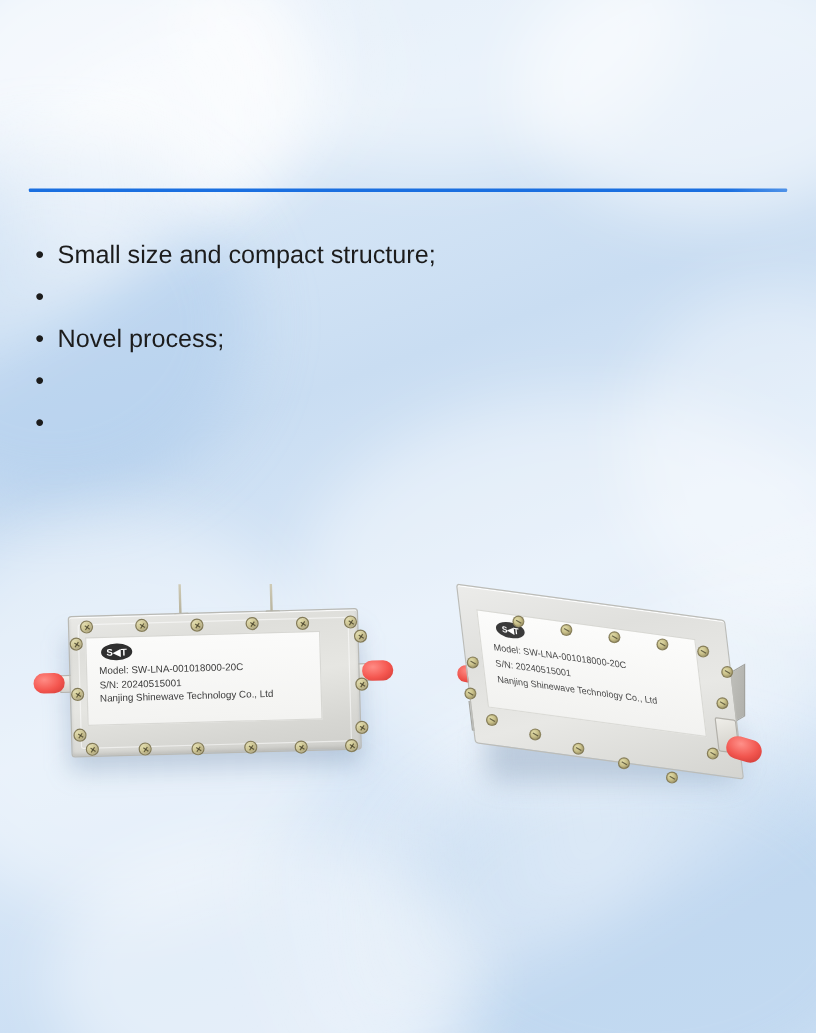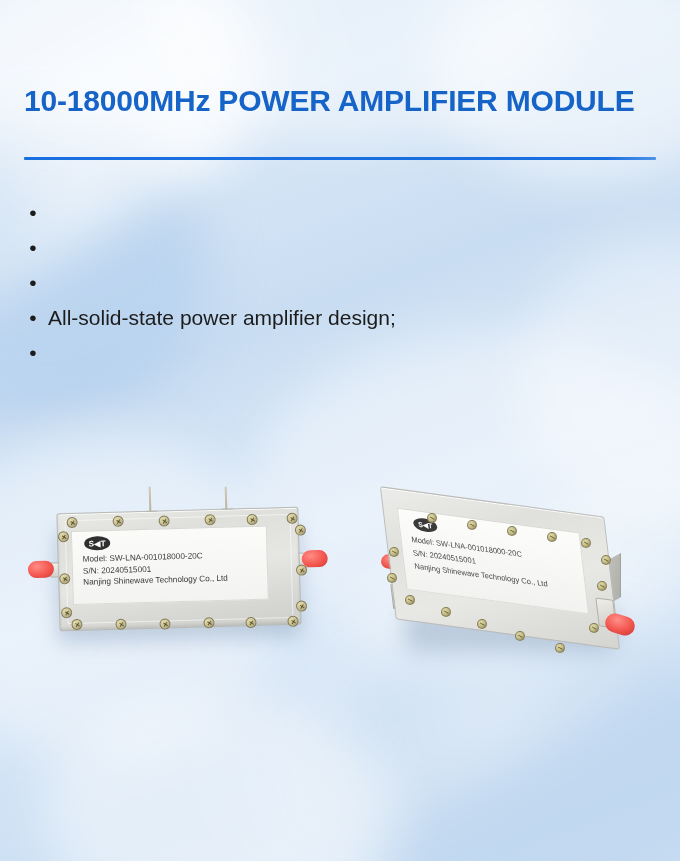--- a/index.html
+++ b/index.html
@@ -211,36 +211,36 @@
   <div class="cloud c3"></div>
   <div class="cloud c4"></div>
   <div class="cloud c5"></div>
   <div class="cloud c6"></div>
   <div class="cloud c7"></div>
   <div class="cloud c8"></div>
   <div class="cloud c9"></div>
   <div class="streak"></div>
   <div class="streak2"></div>
 
-  <div class="title">10-18000MHz POWER AMPLIFIER MODULE</div>
   <div class="divider"></div>
 
   <div class="features">
     <div class="feat">
       <div class="dot">•</div>
-    </div>
-    <div class="feat">
-      <div class="dot">•</div>
-    </div>
-    <div class="feat">
-      <div class="dot">•</div>
-    </div>
-    <div class="feat">
-      <div class="dot">•</div>
-      <div class="ftxt">All-solid-state power amplifier design;</div>
+      <div class="ftxt">Small size and compact structure;</div>
+    </div>
+    <div class="feat">
+      <div class="dot">•</div>
+    </div>
+    <div class="feat">
+      <div class="dot">•</div>
+      <div class="ftxt">Novel process;</div>
+    </div>
+    <div class="feat">
+      <div class="dot">•</div>
     </div>
     <div class="feat">
       <div class="dot">•</div>
     </div>
   </div>
 
   <div class="photo" id="mod-left">
     <div class="ml-wrap">
       <div class="ml-shadow"></div>
 

